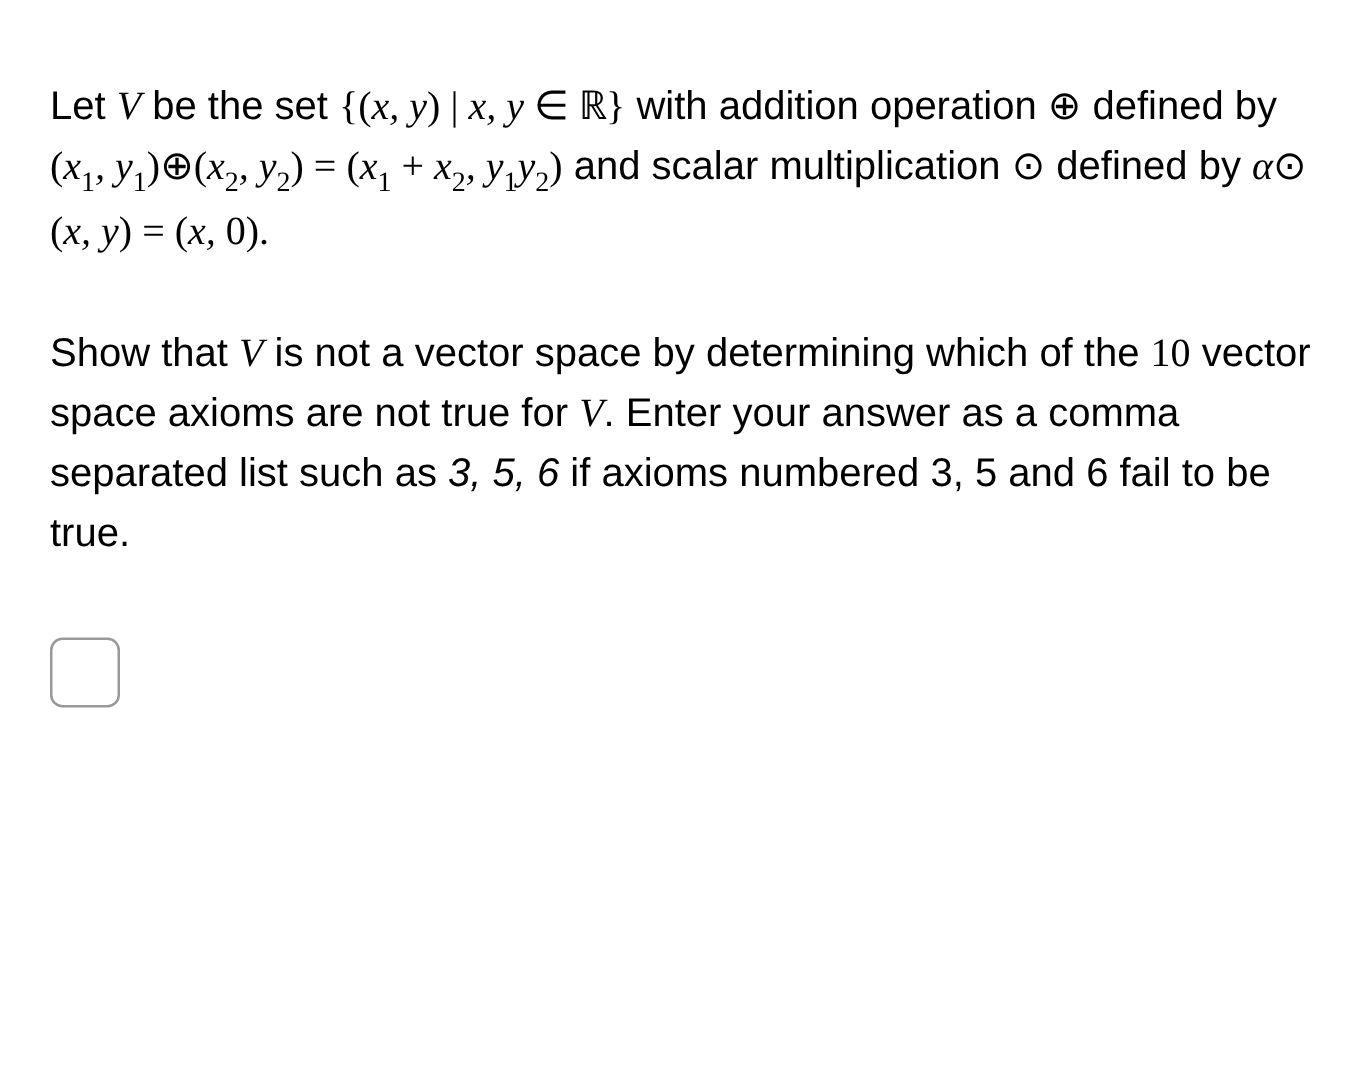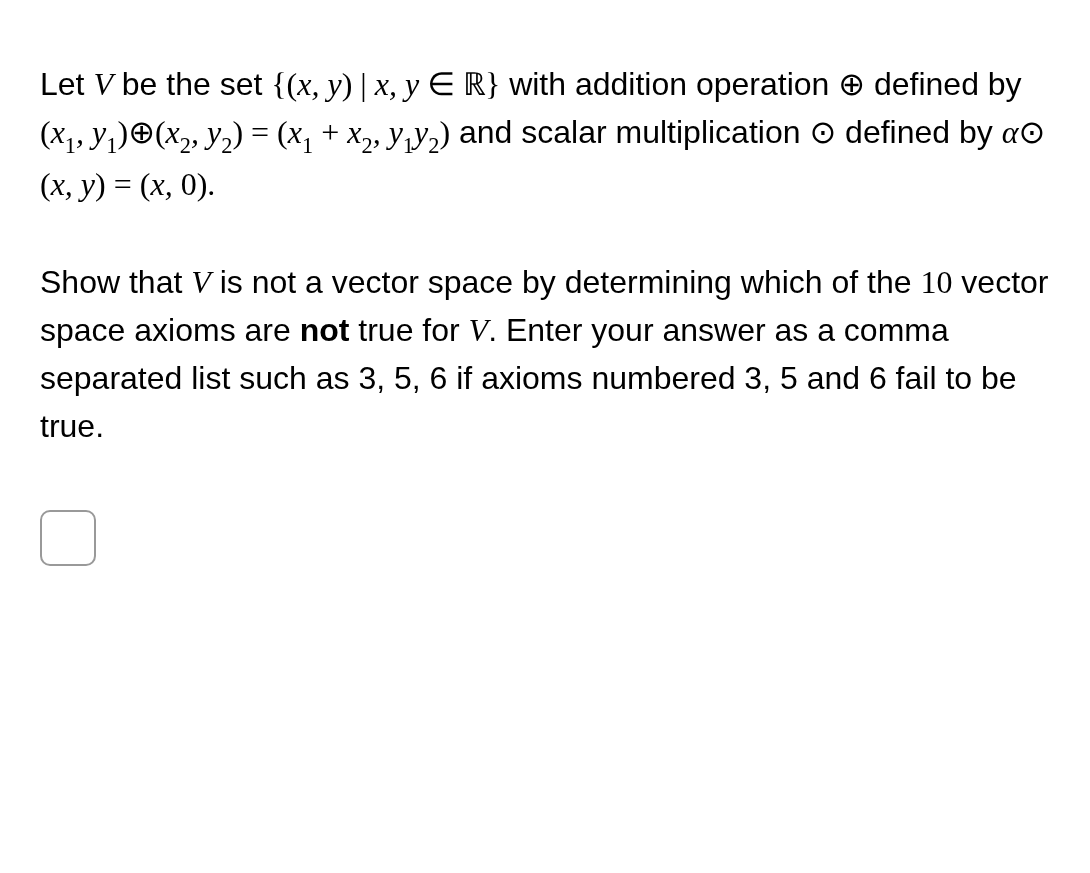--- a/index.html
+++ b/index.html
@@ -43,24 +43,25 @@
       width: 56px;
       height: 56px;
       border: 2px solid #999;
       border-radius: 10px;
       font-size: 28px;
       text-align: center;
       margin-top: 10px;
       outline: none;
     }
     .bold {
-      font-weight: bold;
+      font-weight: normal;
       text-align: right;
     }
     .italic {
+      font-style: italic;
     }
     .oplus {
       display: inline-block;
       font-family: "Times New Roman", serif;
       font-size: 1em;
     }
     .odot {
       display: inline-block;
       font-family: "Times New Roman", serif;
       font-size: 1em;

